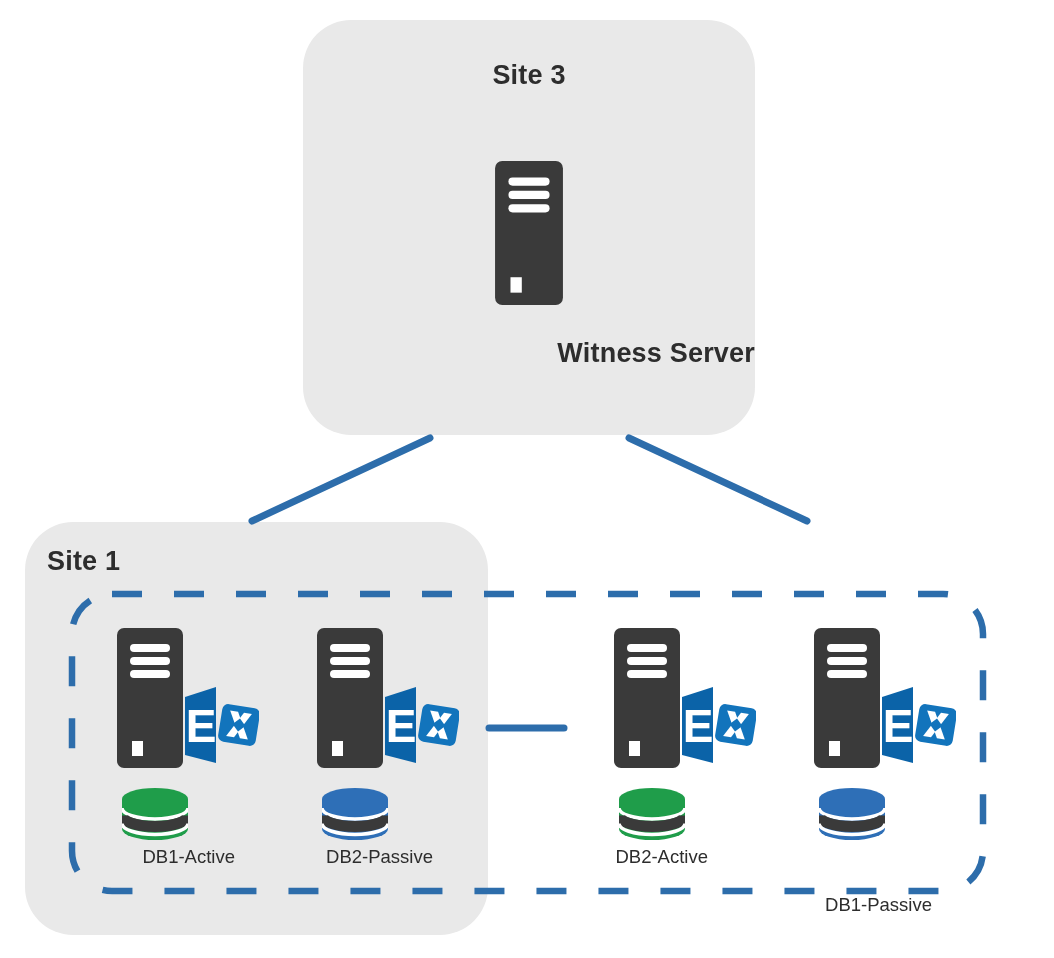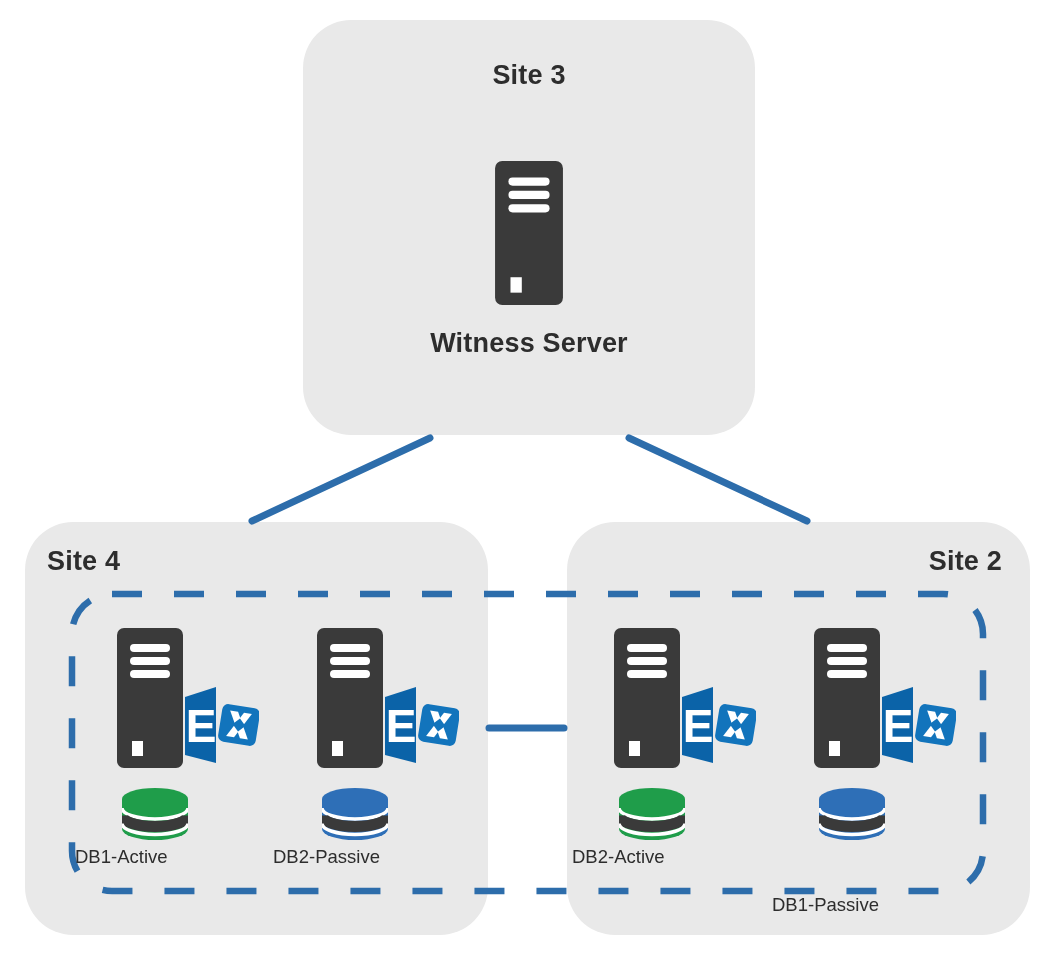--- a/index.html
+++ b/index.html
@@ -10,24 +10,24 @@
     color:var(--text-color,#2d2d2d);
   }
   .abs{position:absolute;}
   .site-box{position:absolute;background:var(--site-box,#e9e9e9);border-radius:48px;}
   .site-title{
     position:absolute;font-size:27px;font-weight:600;color:var(--text-color,#2d2d2d);
     white-space:nowrap;letter-spacing:.2px;
   }
   .server-caption{
     position:absolute;font-size:27px;font-weight:600;color:var(--text-color,#2d2d2d);
-    text-align:center;letter-spacing:.2px;
+    text-align:right;letter-spacing:.2px;margin-top:10px;
   }
   .db-label{
-    position:absolute;width:160px;text-align:left;font-size:18.5px;font-weight:400;
+    position:absolute;width:160px;text-align:right;font-size:18.5px;font-weight:400;
     color:var(--text-color,#2d2d2d);white-space:nowrap;
   }
   svg.overlay{position:absolute;left:0;top:0;pointer-events:none;}
   .dag-boundary{fill:none;stroke:var(--line-blue,#2d6dab);stroke-width:6.5;stroke-dasharray:30 32;}
   .conn{stroke:var(--line-blue,#2d6dab);stroke-width:7;stroke-linecap:round;}
   .db-active{color:var(--db-green,#1f9d4a);}
   .db-passive{color:var(--db-blue,#2e6fb7);}
   .sep{stroke:#fff;stroke-width:3.5;fill:none;}
 </style>
 </head>
@@ -70,26 +70,23 @@
 
   <div class="site-box" style="left:303px;top:20px;width:452px;height:415px">
     <div class="site-title" style="left:0;top:40px;width:100%;text-align:center">Site 3</div>
   </div>
   <svg class="abs" style="left:495px;top:161px" width="68" height="144" viewBox="0 0 66 140">
       <use href="#server-tower"></use>
     </svg>
   <div class="server-caption" style="left:303px;top:328px;width:452px">Witness Server</div>
 
   <div class="site-box" style="left:25px;top:522px;width:463px;height:413px">
-    <div class="site-title" style="left:22px;top:24px">Site 4</div>
+    <div class="site-title" style="left:22px;top:24px">Site 1</div>
   </div>
 
-  <div class="site-box" style="left:567px;top:522px;width:463px;height:413px">
-    <div class="site-title" style="right:28px;top:24px">Site 2</div>
-  </div>
 
   <svg class="overlay" width="1054" height="958" viewBox="0 0 1054 958">
     <rect x="72" y="594" width="911" height="297" rx="40" class="dag-boundary"></rect>
     <line x1="430" y1="438" x2="252" y2="521" class="conn"></line>
     <line x1="629" y1="438" x2="807" y2="521" class="conn"></line>
     <line x1="489" y1="728" x2="564" y2="728" class="conn" stroke-width="7.5"></line>
   </svg>
 
   <div>
     <svg class="abs" style="left:117px;top:628px" width="66" height="140" viewBox="0 0 66 140">
@@ -120,21 +117,21 @@
   <div>
     <svg class="abs" style="left:614px;top:628px" width="66" height="140" viewBox="0 0 66 140">
         <use href="#server-tower"></use>
       </svg>
     <svg class="abs" style="left:682px;top:687px" width="74" height="78" viewBox="0 0 74 78">
         <use href="#exchange-logo"></use>
       </svg>
     <svg class="abs db-active" style="left:619px;top:788px" width="66" height="52" viewBox="0 0 66 52">
         <use href="#db-cylinder"></use>
       </svg>
-    <div class="db-label" style="left:572px;top:846px">DB2-Active</div>
+    <div class="db-label" style="left:548px;top:846px">DB2-Active</div>
   </div>
 
   <div>
     <svg class="abs" style="left:814px;top:628px" width="66" height="140" viewBox="0 0 66 140">
         <use href="#server-tower"></use>
       </svg>
     <svg class="abs" style="left:882px;top:687px" width="74" height="78" viewBox="0 0 74 78">
         <use href="#exchange-logo"></use>
       </svg>
     <svg class="abs db-passive" style="left:819px;top:788px" width="66" height="52" viewBox="0 0 66 52">

